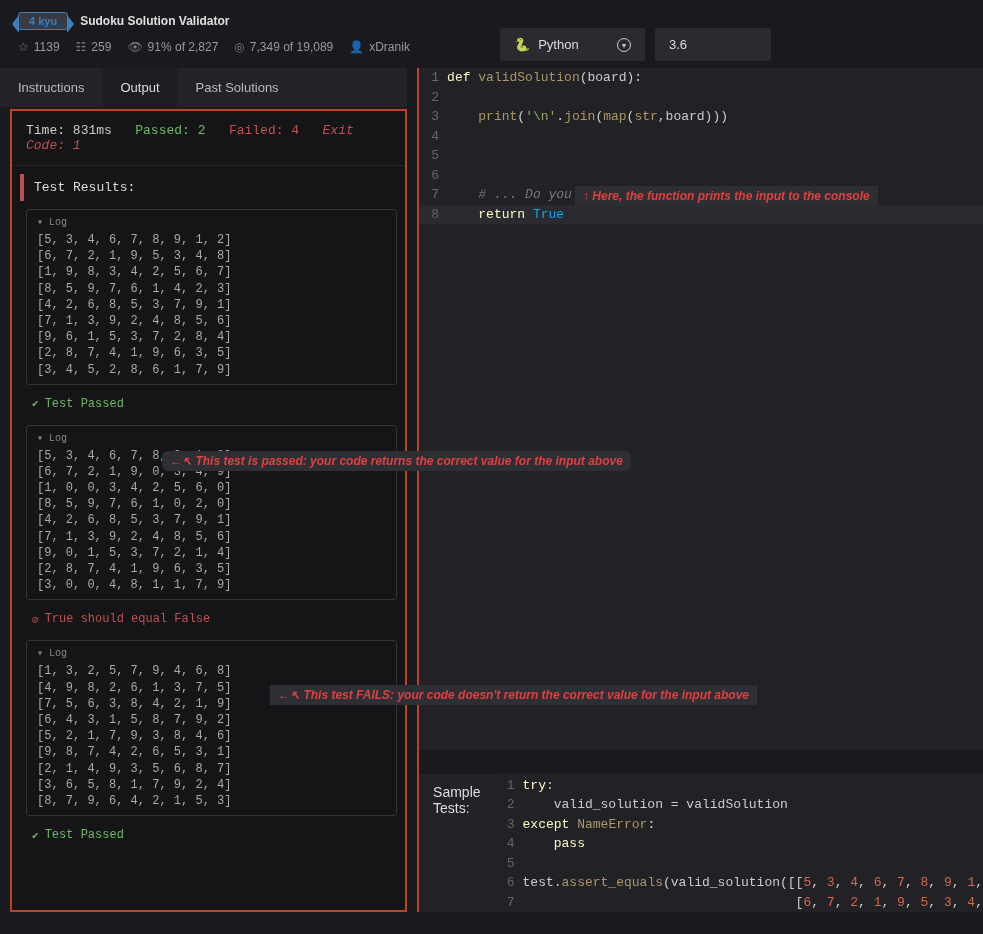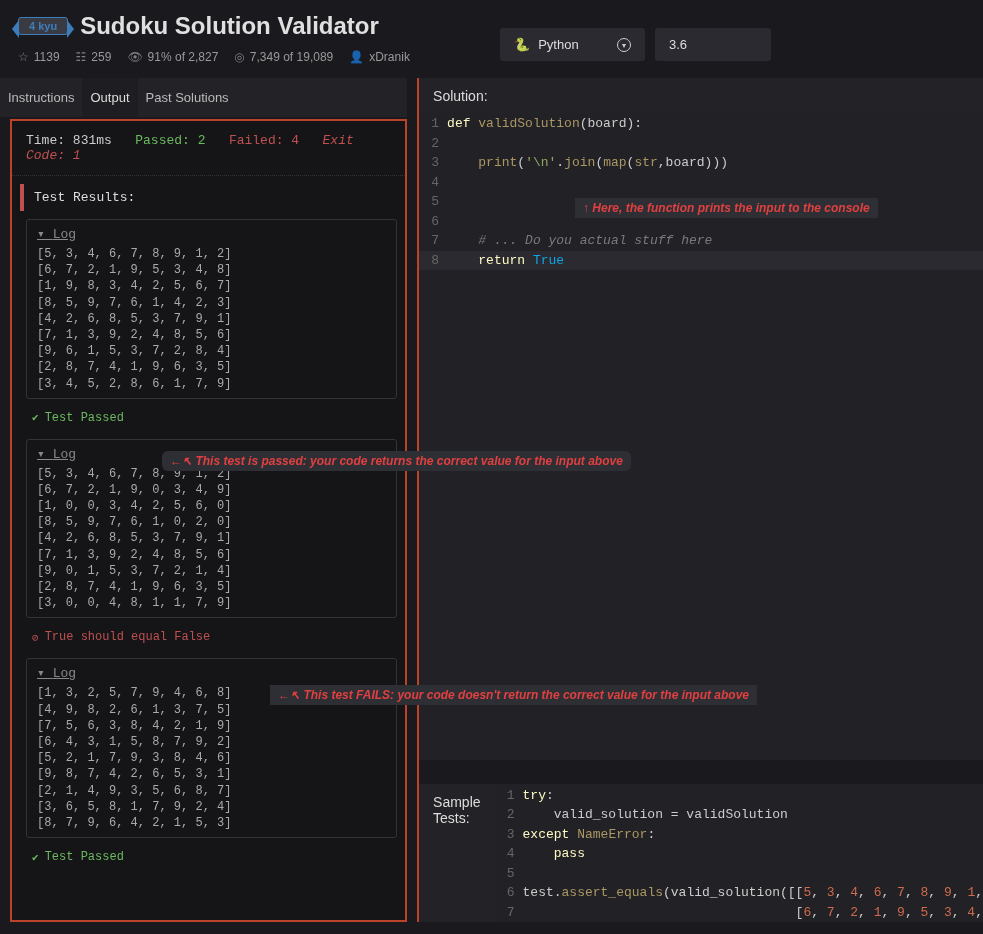--- a/index.html
+++ b/index.html
@@ -33,21 +33,21 @@
 .kyu-badge::before, .kyu-badge::after {
   content: '';
   position: absolute;
   width: 0; height: 0;
   border-top: 9px solid transparent;
   border-bottom: 9px solid transparent;
 }
 .kyu-badge::before { left: -7px; border-right: 7px solid #3c7ebb; }
 .kyu-badge::after  { right: -7px; border-left: 7px solid #3c7ebb; }
 .title {
-  font-size: 24px;
+  font-size: 12px;
   font-weight: 600;
   color: #e0e0e0;
 }
 .stats-row {
   margin-top: 10px;
   display: flex;
   gap: 16px;
   align-items: center;
   color: #999;
   font-size: 12px;
@@ -99,21 +99,21 @@
   display: flex;
   flex-direction: column;
   border-left: 2px solid #bb432a;
   margin-left: 10px;
 }
 .tabs {
   display: flex;
   background: #222227;
 }
 .tab {
-  padding: 12px 8px;
+  padding: 12px 18px;
   color: #bbb;
   cursor: pointer;
   font-size: 13px;
 }
 .tab.active {
   background: #1d1d22;
   color: #ddd;
 }
 .output-panel {
   border: 2px solid #bb432a;
@@ -151,23 +151,22 @@
 .log-block {
   border: 1px solid #333;
   border-radius: 3px;
   margin: 4px 0 8px 6px;
   padding: 6px 10px;
   font-family: 'Courier New', monospace;
   font-size: 12px;
 }
 .log-label {
   color: #888;
-  font-size: 13px;
+  font-size: 10px;
   margin-bottom: 4px;
-  text-decoration: underline;
 }
 .log-label::before {
   content: '▾ ';
   color: #888;
 }
 .log-content {
   color: #aaa;
   white-space: pre;
   line-height: 1.35;
 }
@@ -355,21 +354,20 @@
         </div>
         <div class="test-result pass">
           <span class="result-icon">✔</span>
           <span>Test Passed</span>
         </div>
       </div>
     </div>
   </div>
 
   <div class="right-panel">
-    <div class="section-header">Solution:</div>
     <div class="code-editor" id="sol-editor">
         <div class="code-line">
           <div class="gutter">1</div>
           <div class="code"><span class="kw">def</span> <span class="fn">validSolution</span>(board):</div>
         </div>
         <div class="code-line">
           <div class="gutter">2</div>
           <div class="code"></div>
         </div>
         <div class="code-line">
@@ -427,15 +425,15 @@
           </div>
           <div class="code-line">
             <div class="gutter">7</div>
             <div class="code">                                   [<span class="num">6</span>, <span class="num">7</span>, <span class="num">2</span>, <span class="num">1</span>, <span class="num">9</span>, <span class="num">5</span>, <span class="num">3</span>, <span class="num">4</span>,</div>
           </div>
         </div>
     </div>
   </div>
 </div>
 
-<div class="annotation" style="top:198px; left:575px;">↑ Here, the function prints the input to the console</div>
+<div class="annotation" style="top:186px; left:575px;">↑ Here, the function prints the input to the console</div>
 <div class="annotation" style="top:451px; left:162px;border-radius:6px;">←↖ This test is passed: your code returns the correct value for the input above</div>
 <div class="annotation" style="top:685px; left:270px;text-align:right;">←↖ This test FAILS:  your code doesn't return the correct value for the input above</div>
 
 </body></html>

